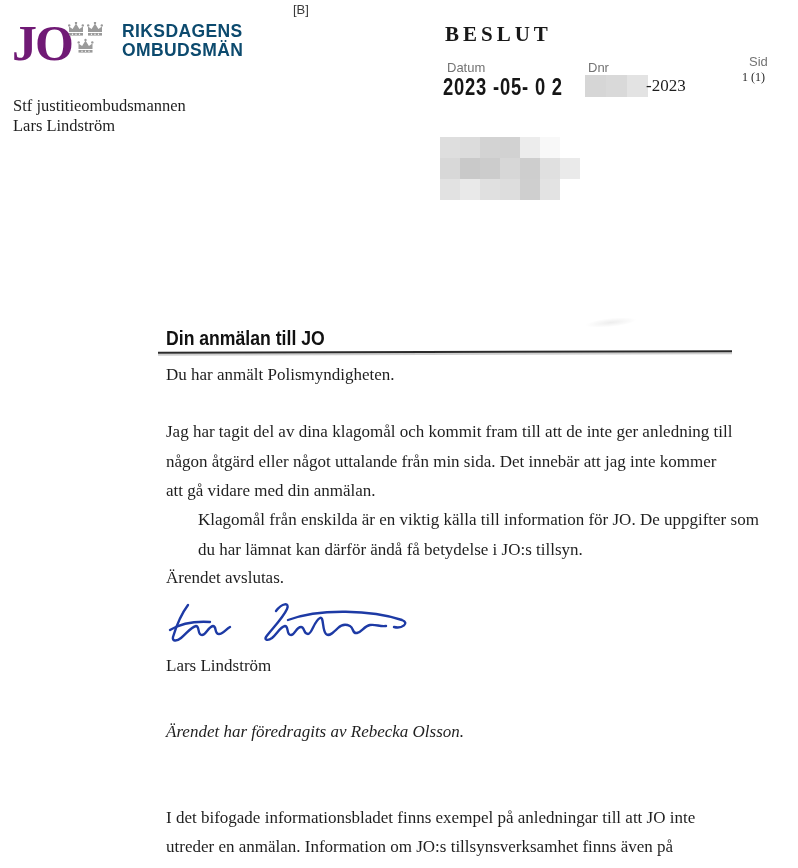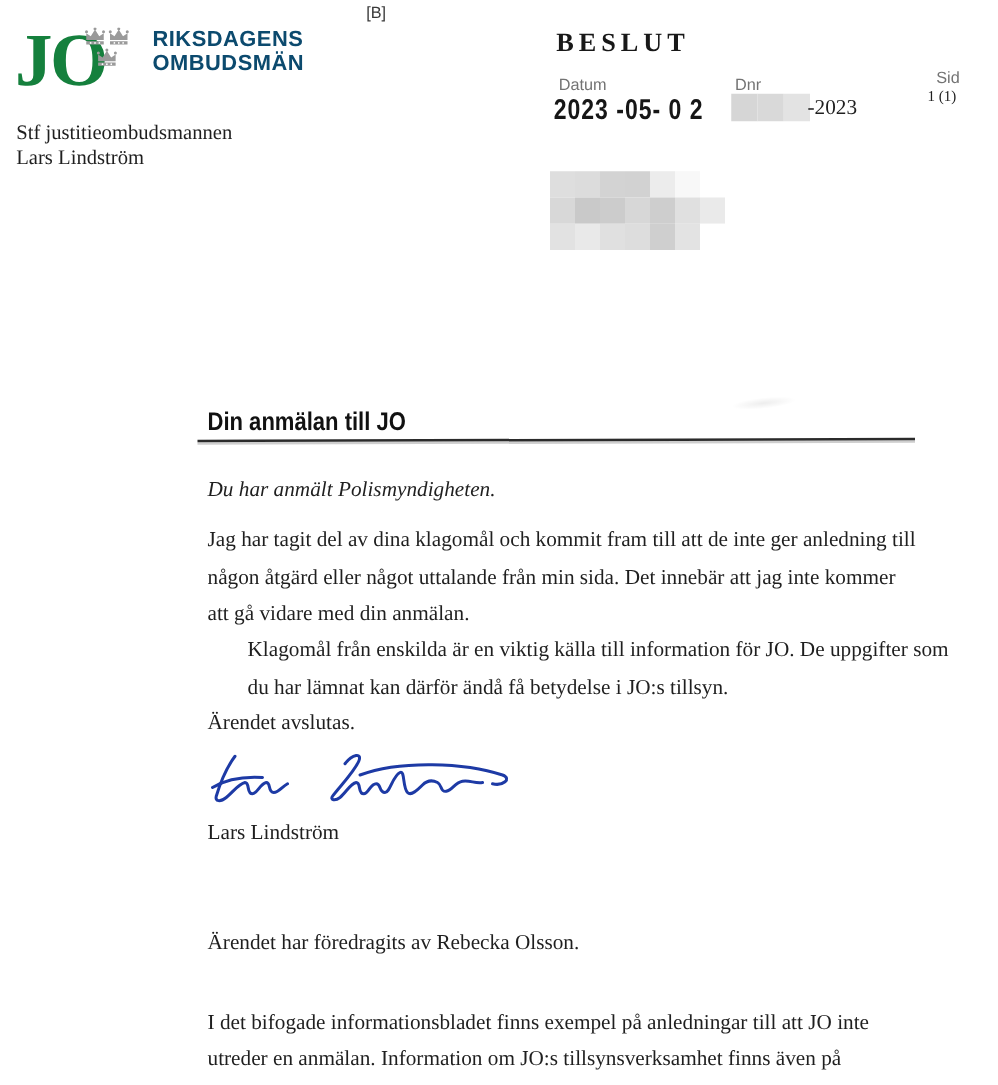--- a/index.html
+++ b/index.html
@@ -6,21 +6,21 @@
   #page{position:relative;width:798px;height:868px;background:#ffffff;overflow:hidden;
         font-family:"Liberation Serif",serif;color:#1f1f1f;}
   .abs{position:absolute;}
   .serif{font-family:"Liberation Serif",serif;color:#1f1f1f;}
   .sans{font-family:"Liberation Sans",sans-serif;color:#1c1c1c;}
 
   
   #b-marker{left:293px;top:2px;font-size:13px;color:#3a3a3a;font-family:"Liberation Sans",sans-serif;}
 
   
-  #jo-monogram{left:12px;top:14px;font-size:60px;font-weight:600;letter-spacing:-2px;color:#15803d;}
+  #jo-monogram{left:12px;top:14px;font-size:50px;font-weight:600;letter-spacing:-2px;color:#701a75;}
   #crowns{left:68px;top:22px;width:46px;height:36px;}
   #org-name{left:122px;top:22px;font-size:17.5px;font-weight:700;line-height:18.5px;letter-spacing:0.4px;color:#0c4a6e;}
 
   
   #sender{left:13px;top:96px;font-size:16.5px;line-height:20px;}
 
   
   #doc-type{left:445px;top:22px;font-size:21px;font-weight:600;letter-spacing:4px;color:#181818;}
   .meta-label{font-family:"Liberation Sans",sans-serif;font-size:13px;color:#737373;}
   #datum-label{left:447px;top:60px;}
@@ -40,27 +40,27 @@
           background:radial-gradient(ellipse at center, rgba(0,0,0,0.07), rgba(0,0,0,0) 70%);
           transform:rotate(-6deg);}
 
   
   #heading{left:166px;top:326px;font-family:"Liberation Sans",sans-serif;font-weight:700;
            font-size:20.5px;color:#111;transform:scaleX(0.86);transform-origin:left top;white-space:nowrap;}
   #rule{left:158px;top:351px;width:574px;height:2px;background:#2b2b2b;
         transform:rotate(-0.15deg);box-shadow:0 2px 0 rgba(60,60,60,0.25);}
 
   .para{font-size:17px;line-height:29.5px;white-space:pre-line;}
-  #p1{left:166px;top:377px;font-style:italic;}
+  #p1{left:166px;top:360px;}
   #p2{left:166px;top:417px;}
   #p3{left:166px;top:505px;margin-left:32px;}
   #p4{left:166px;top:563px;}
   #signature{left:168px;top:597px;width:252px;height:52px;}
   #signer{left:166px;top:656px;font-size:17px;}
-  #p5{left:166px;top:744px;font-size:17px;}
+  #p5{left:166px;top:722px;font-size:17px;font-style:italic;}
   #p6{left:166px;top:773px;}
   #p6 a{color:#1f1f1f;text-decoration:underline;text-underline-offset:3px;}
 </style>
 </head>
 <body>
 
 <div id="page">
 
   <div class="abs" id="b-marker">[B]</div>
 

